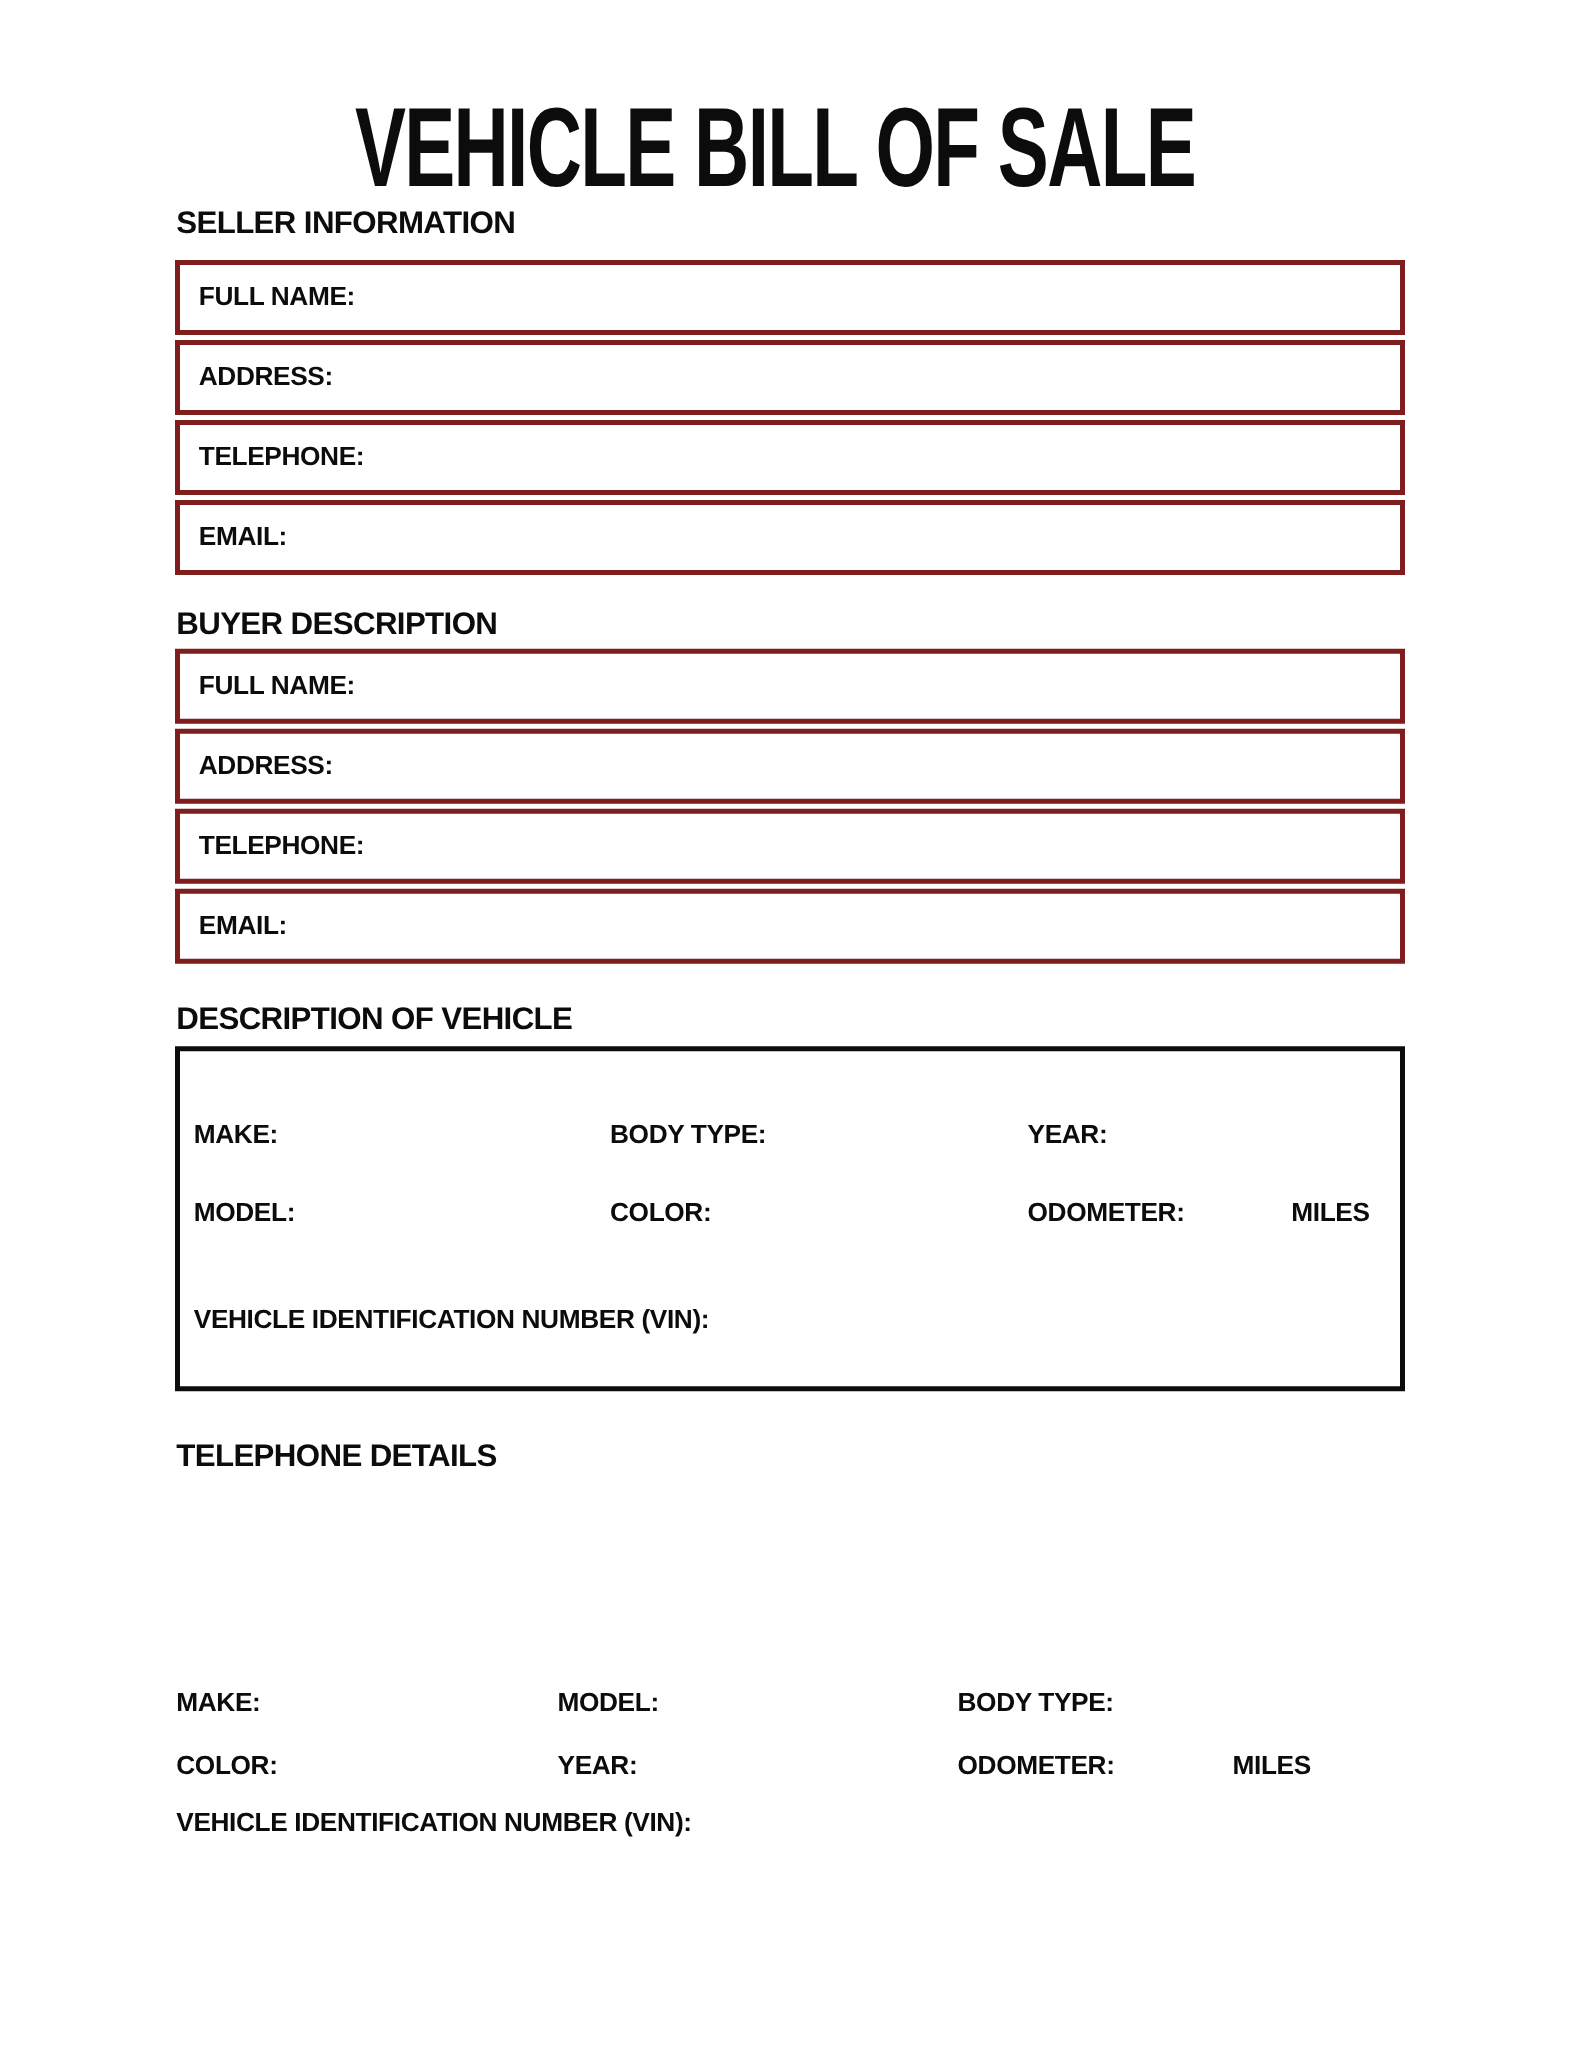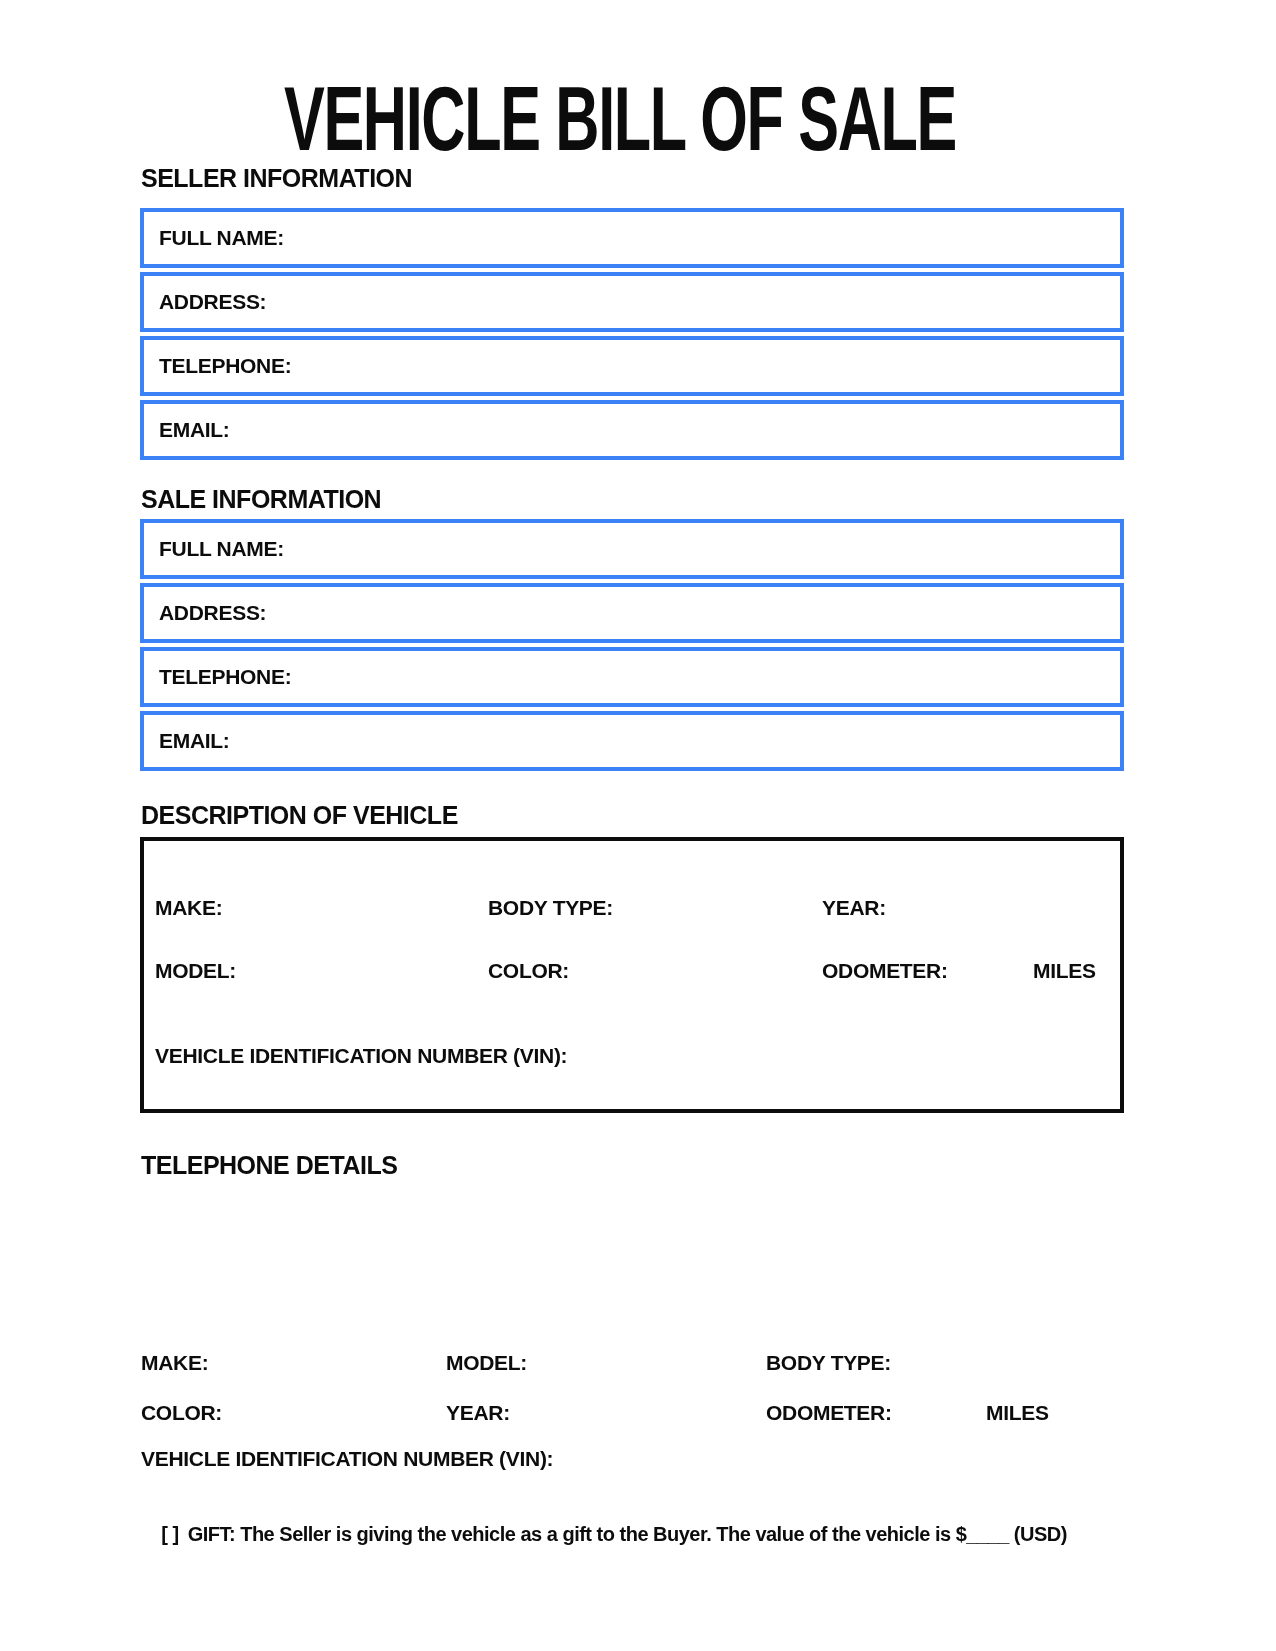--- a/index.html
+++ b/index.html
@@ -18,21 +18,21 @@
   }
   #seller-heading  { top:166px;text-align:center; }
   #buyer-heading   { top:487px; }
   #vehicle-heading { top:803px; }
   #exchange-heading{ top:1153px; }
 
   .rows { position:absolute; left:140px; width:984px; }
   #seller-rows { top:208px; }
   #buyer-rows  { top:519px; }
   .frow {
-    box-sizing:border-box; height:60px; border:4px solid #3b82f6; background:#ffffff;
+    box-sizing:border-box; height:60px; border:4px solid #7f1d1d; background:#ffffff;
     margin-bottom:4px; display:flex; align-items:center; padding-left:15px;
   }
   .flabel { font-size:21px; letter-spacing:-0.3px; }
   .fvalue { flex:1; align-self:stretch; }
 
   .vbox {
     position:absolute; left:140px; top:837px; width:984px; height:276px;
     box-sizing:border-box; border:4px solid #0c0c0c; background:#ffffff;
   }
   .vlabel { position:absolute; font-size:21px; letter-spacing:-0.3px; line-height:1; }
@@ -100,21 +100,21 @@
     <div class="frow">
       <span class="flabel">TELEPHONE:</span>
       <span class="fvalue"></span>
     </div>
     <div class="frow">
       <span class="flabel">EMAIL:</span>
       <span class="fvalue"></span>
     </div>
   </div>
 
-  <div class="sec-heading" id="buyer-heading">SALE INFORMATION</div>
+  <div class="sec-heading" id="buyer-heading">BUYER DESCRIPTION</div>
   <div class="rows" id="buyer-rows">
     <div class="frow">
       <span class="flabel">FULL NAME:</span>
       <span class="fvalue"></span>
     </div>
     <div class="frow">
       <span class="flabel">ADDRESS:</span>
       <span class="fvalue"></span>
     </div>
     <div class="frow">
@@ -167,17 +167,14 @@
     <span class="xgl xg-c3">ODOMETER:</span>
     <span class="xgv" id="t-odo-val"></span>
     <span class="xgl xg-c4">MILES</span>
   </div>
 
   <div class="xgrid" id="trade-vin-row">
     <span class="xgl xg-c1">VEHICLE IDENTIFICATION NUMBER (VIN):</span>
     <span class="xgv" id="t-vin-val"></span>
   </div>
 
-  <div class="xline" id="gift-line">
-    <span class="xcheck">[ ]</span><span>GIFT: The Seller is giving the vehicle as a gift to the Buyer. The value of the vehicle is $____ (USD)</span>
-  </div>
 
 </div>
 
 </body></html>

